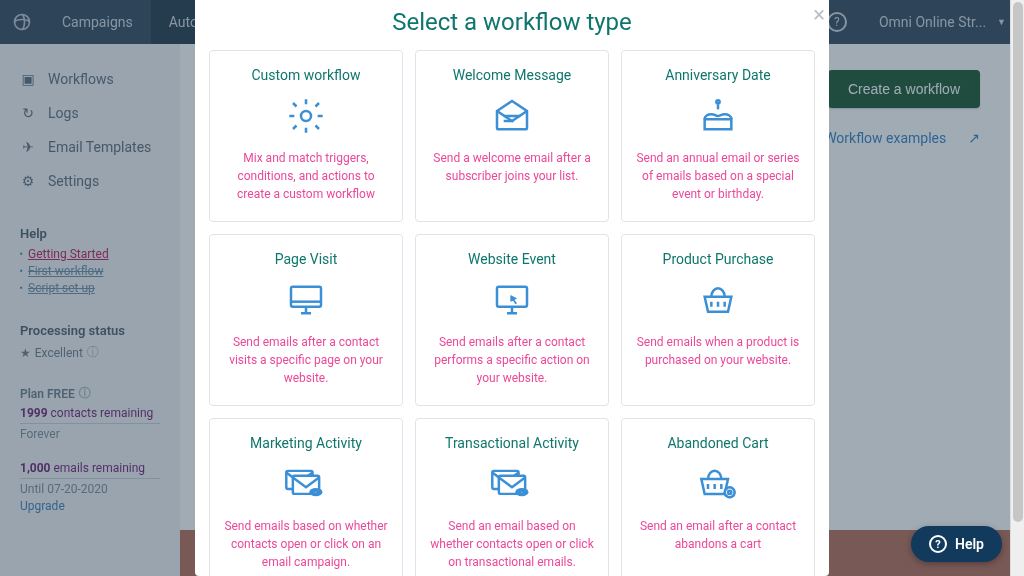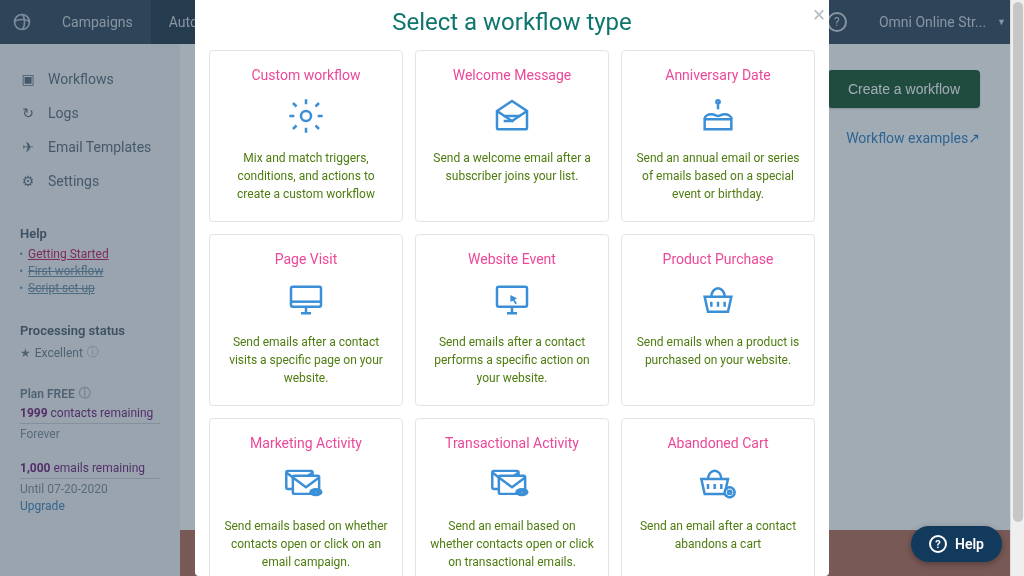--- a/index.html
+++ b/index.html
@@ -73,21 +73,21 @@
   .plan-divider{border:none;border-top:1px solid #c8cfd6;margin:3px 0;}
   .upgrade{color:#3a7fb8;font-size:12px;cursor:pointer;}
 
   .main-area{flex:1;background:#fff;border-right:10px solid #e8eaec;position:relative;}
   .main-top-actions{position:absolute;top:26px;right:34px;display:flex;flex-direction:column;align-items:flex-end;gap:22px;}
   .btn-create{
     background:#14532d;color:#fff;border:none;border-radius:4px;
     padding:11px 20px;font-size:14px;cursor:pointer;
     box-shadow:0 1px 2px rgba(0,0,0,.2);
   }
-  .wf-examples{color:#2f7fc3;font-size:14px;display:flex;align-items:flex-end;gap:0;cursor:pointer;}
+  .wf-examples{color:#2f7fc3;font-size:14px;display:flex;align-items:flex-end;gap:22px;cursor:pointer;}
 
   .footer-band{
     position:absolute;left:0;right:0;bottom:0;height:46px;
     background:#b56a55;
   }
 
   
   .overlay{
     position:absolute;inset:0;
     background:rgba(46,68,88,0.45);
@@ -117,23 +117,23 @@
     gap:12px;
   }
   .card{
     border:1px solid #e0e4e8;border-radius:4px;
     padding:16px 14px 18px;
     text-align:center;
     min-height:166px;
     display:flex;flex-direction:column;align-items:center;
     cursor:pointer;
   }
-  .card-title{font-size:14px;color:#ec4899;margin-bottom:10px;font-weight:400;}
+  .card-title{font-size:14px;color:#0f766e;margin-bottom:10px;font-weight:400;}
   .card-icon{height:46px;display:flex;align-items:center;justify-content:center;margin-bottom:10px;color:#3a8fd6;}
-  .card-desc{font-size:12px;color:#4d7c0f;line-height:1.5;}
+  .card-desc{font-size:12px;color:#ec4899;line-height:1.5;}
 
   
   .help-pill{
     position:absolute;right:22px;bottom:14px;
     background:#113a5c;color:#fff;
     border-radius:22px;padding:9px 18px;
     display:flex;align-items:center;gap:8px;
     font-size:14px;font-weight:600;
     box-shadow:0 2px 6px rgba(0,0,0,.3);
     cursor:pointer;

